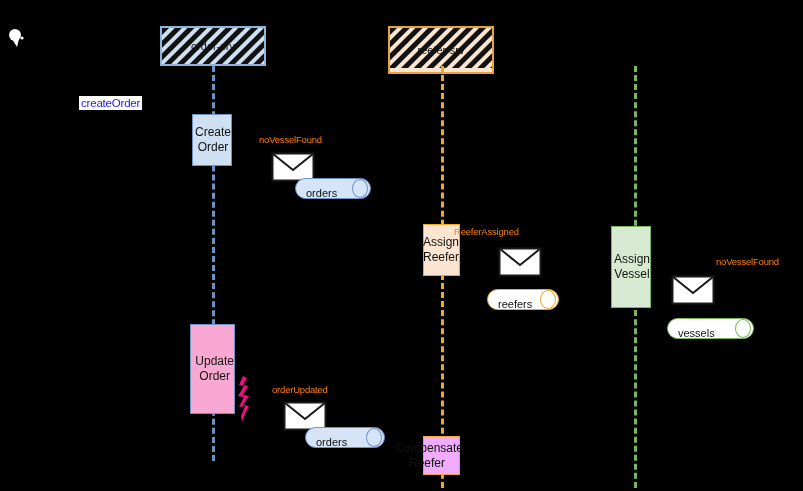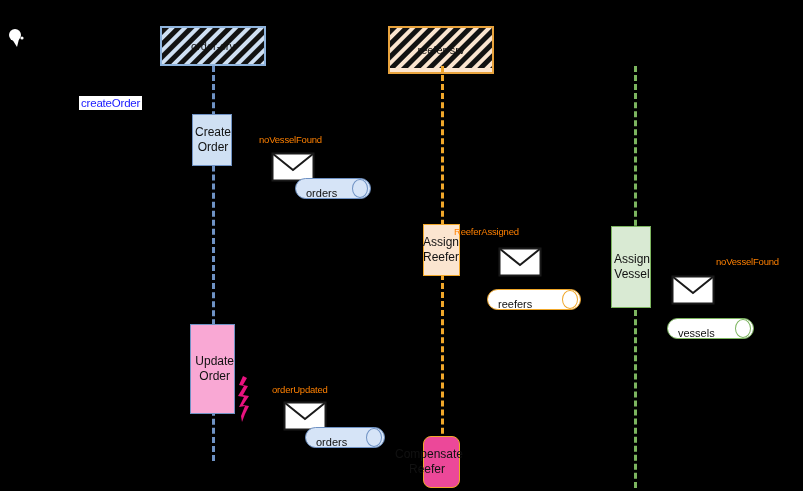--- a/index.html
+++ b/index.html
@@ -211,21 +211,21 @@
     </span>
   </div>
 
   <div class="activity" style="left:423px; top:200px; width:37px; height:52px; background:#fbe5d0; border-color:#f0a72a;">
     <span class="alabel">
       <span>Assign</span><br>
       <span>Reefer</span>
     </span>
   </div>
 
-  <div class="activity clip" style="left:423px; top:412px; width:37px; height:52px; background:#ec4899; border-color:#f0a72a;border-radius:8px;">
+  <div class="activity clip" style="left:423px; top:412px; width:37px; height:39px; background:#f0abfc; border-color:#f0a72a;">
     <span class="alabel" style="display:block; width:64px; margin-left:-14px; text-align:center;">
       <span>Compensate</span><br>
       <span>Reefer</span>
     </span>
   </div>
 
   <div class="activity" style="left:611px; top:202px; width:40px; height:82px; background:#d9ead3; border-color:#7cb55f;">
     <span class="alabel">
       <span>Assign</span><br>
       <span>Vessel</span>
@@ -267,21 +267,21 @@
     <div class="cyl-cap" style="right:3px; border-color:#6f92c4;"></div>
     <span class="cyl-text">orders</span>
   </div>
 
   <div class="cylinder" style="left:305px; top:403px; width:80px;">
     <div class="cyl-body" style="background:#d6e4f7; border-color:#6f92c4;"></div>
     <div class="cyl-cap" style="right:3px; border-color:#6f92c4;"></div>
     <span class="cyl-text">orders</span>
   </div>
 
-  <div class="cylinder" style="left:487px; top:265px; width:94px;">
+  <div class="cylinder" style="left:487px; top:265px; width:72px;">
     <div class="cyl-body" style="background:#ffffff; border-color:#f0a72a;"></div>
     <div class="cyl-cap" style="right:3px; border-color:#f0a72a;"></div>
     <span class="cyl-text">reefers</span>
   </div>
 
   <div class="cylinder" style="left:667px; top:294px; width:87px;">
     <div class="cyl-body" style="background:#ffffff; border-color:#7cb55f;"></div>
     <div class="cyl-cap" style="right:3px; border-color:#7cb55f;"></div>
     <span class="cyl-text">vessels</span>
   </div>

